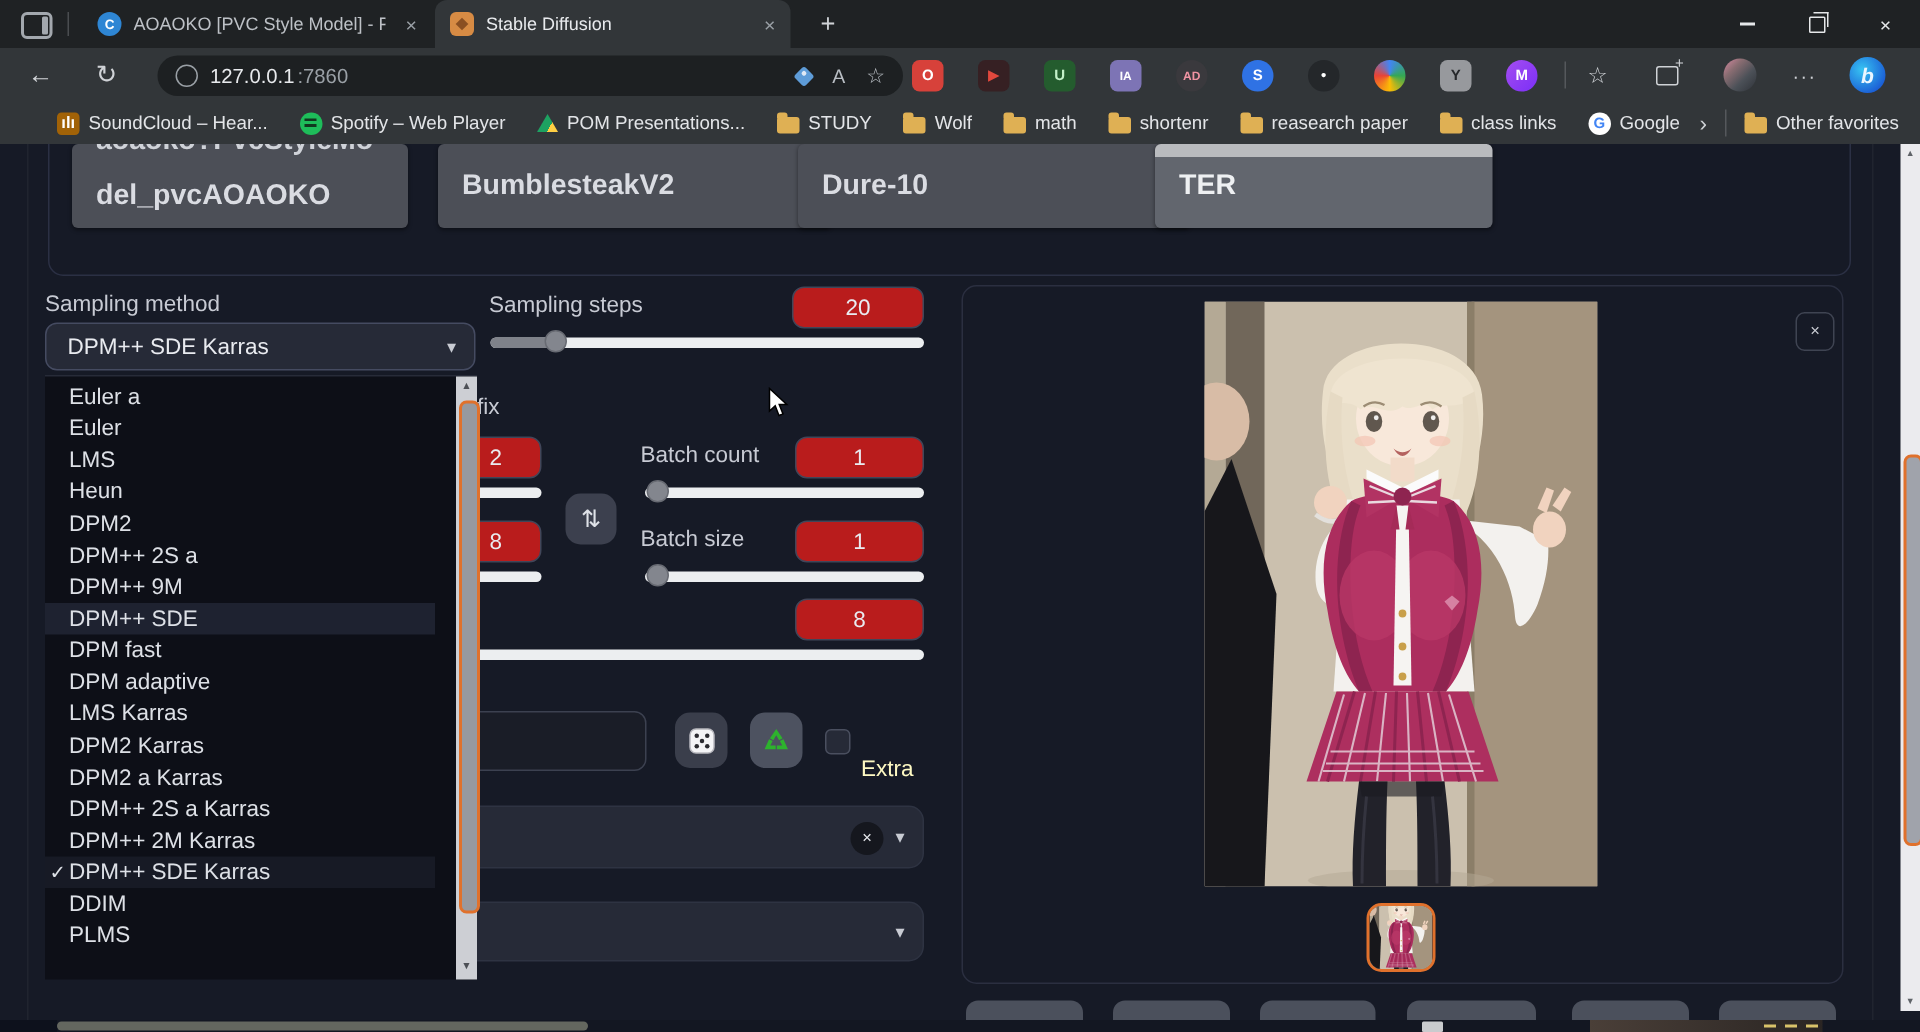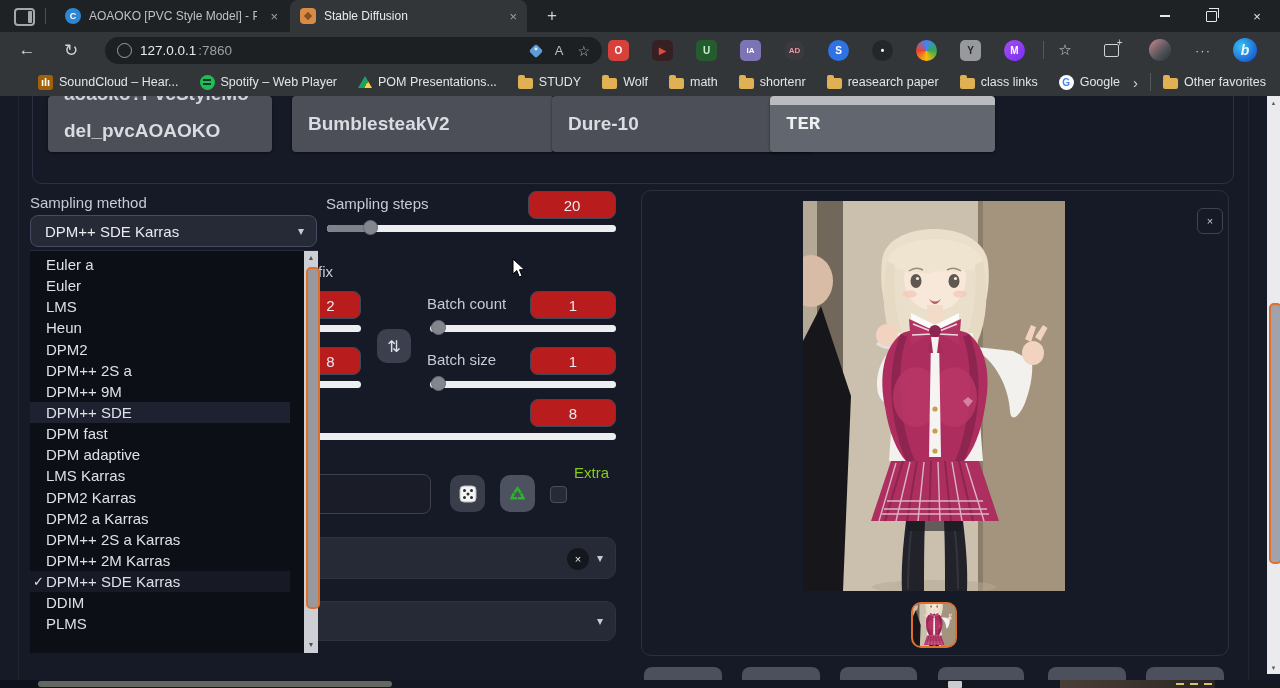--- a/index.html
+++ b/index.html
@@ -346,24 +346,24 @@
     <div class="vline" style="left:1248px;"></div>
 
     <div class="cards-panel"></div>
     <div class="card" style="left:48px;width:224px;">
       <span class="topline">aoaoko?PvcStyleMo</span>
       <span class="title" style="top:24px;">del_pvcAOAOKO</span>
     </div>
     <div class="card" style="left:292px;width:262px;">
       <span class="title">BumblesteakV2</span>
     </div>
-    <div class="card" style="left:552px;width:261px;">
+    <div class="card" style="left:532px;width:261px;">
       <span class="title">Dure-10</span>
     </div>
-    <div class="card card-ter" style="left:770px;width:225px;font-family:Liberation Mono, monospace;">
+    <div class="card card-ter" style="left:770px;width:225px;">
       <span class="title">TER</span>
     </div>
 
     <div class="lbl" style="left:30px;top:98px;">Sampling method</div>
     <div class="dd-control">
       <span class="val">DPM++ SDE Karras</span>
       <span class="caret">▾</span>
     </div>
     <div class="opt-list">
       <div id="sampler-options">
@@ -472,21 +472,21 @@
     <div class="sqbtn" style="left:500px;top:379px;width:35px;height:37px;background:#4d5260;">
       <svg width="19" height="17" viewBox="0 0 19 17">
         <g fill="#2db32d">
           <path d="M9.5 1 L13.7 7.2 L11.4 8.5 L9.5 5.2 L7.6 8.5 L5.3 7.2 Z"></path>
           <path d="M1.7 14.5 L4.7 7.8 L7.1 9 L5.5 12 L9.1 12 L9.1 14.5 Z"></path>
           <path d="M17.3 14.5 L14.3 7.8 L11.9 9 L13.5 12 L9.9 12 L9.9 14.5 Z"></path>
         </g>
       </svg>
     </div>
     <div class="checkbox" style="left:550px;top:390px;"></div>
-    <div class="lbl" style="left:574px;top:368px;color:#84cc16;">Extra</div>
+    <div class="lbl" style="left:574px;top:408px;color:#fef9c3;">Extra</div>
 
     <div class="dd-plain" style="left:300px;top:441px;width:316px;height:42px;">
       <span class="clear-x" style="left:266px;top:10px;">×</span>
       <span class="caret">▾</span>
     </div>
     <div class="dd-plain" style="left:300px;top:505px;width:316px;height:40px;">
       <span class="caret">▾</span>
     </div>
 
     <div class="gallery-panel"></div>

